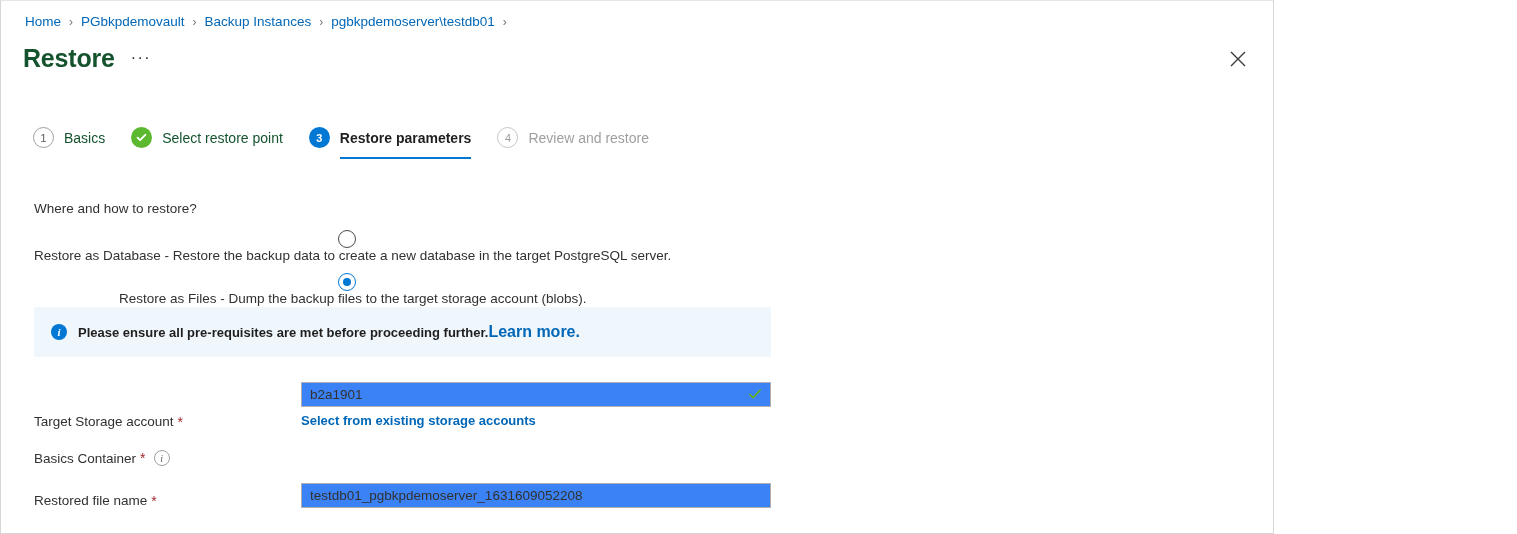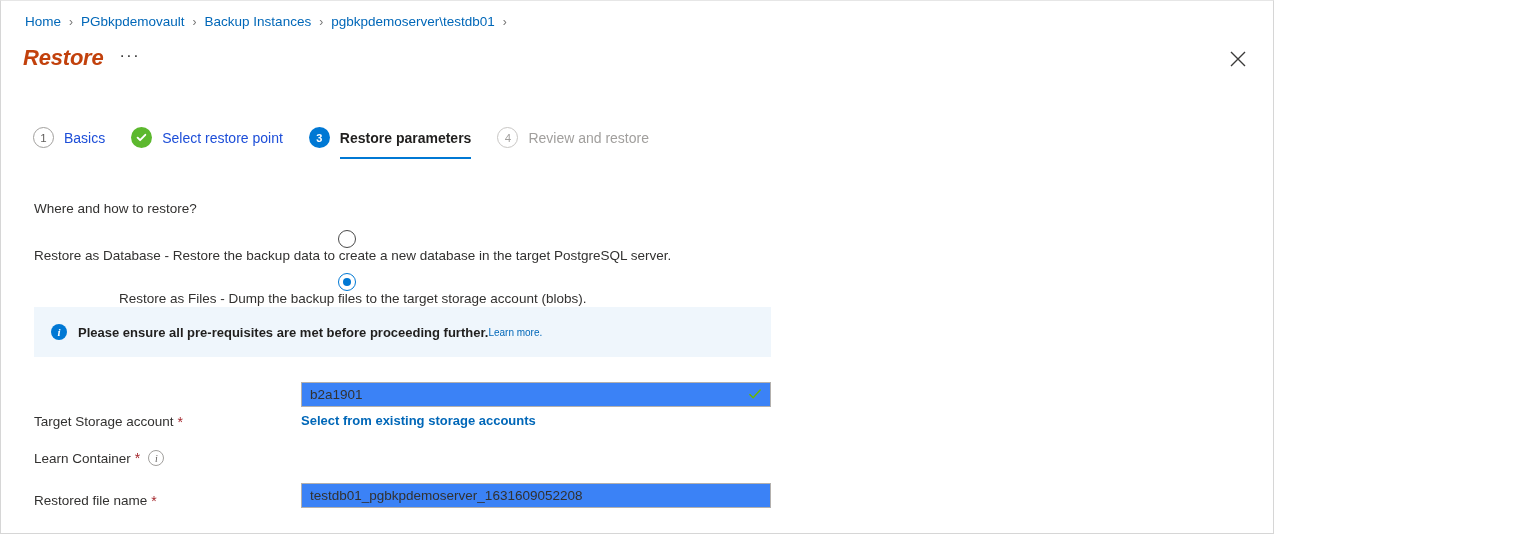--- a/index.html
+++ b/index.html
@@ -49,26 +49,25 @@
 
   
   .title-row {
     position: absolute;
     left: 22px;
     top: 40px;
     display: flex;
     align-items: baseline;
   }
   .page-title {
-    font-size: 22px;
+    font-size: 25px;
     font-weight: 600;
-    color: #c2410c;
+    color: #14532d;
     letter-spacing: -0.2px;
     line-height: 34px;
-    font-style: italic;
   }
   .ellipsis-btn {
     margin-left: 16px;
     font-size: 16px;
     color: #2b2b2b;
     letter-spacing: 1.5px;
     cursor: pointer;
     line-height: 16px;
     transform: translateY(-4px);
     user-select: none;
@@ -130,21 +129,21 @@
   .step-badge.done svg { display: block; }
   .step-badge.current {
     background: #0078d4;
     border: none;
     color: #ffffff;
     font-weight: 600;
     font-size: 11px;
   }
   .step-label {
     font-size: 14px;
-    color: #1d4ed8;
+    color: #14532d;
     white-space: nowrap;
   }
   .step-label.dim { color: #a19f9d; }
   .step-label.active { font-weight: 600; color: #201f1e; }
   .step.active::after {
     content: "";
     position: absolute;
     left: 31px;
     right: 0px;
     bottom: 0;
@@ -234,23 +233,23 @@
     flex: 0 0 auto;
     margin-right: 11px;
     font-family: "Liberation Serif", serif;
   }
   .info-text {
     font-size: 13px;
     color: #201f1e;
     font-weight: 600;
   }
   .info-link {
-    font-size: 10px;
+    font-size: 16px;
     color: #0067b8;
-    font-weight: 400;
+    font-weight: 700;
     cursor: pointer;
     text-decoration: none;
     text-align: right;
   }
 
   
   .form {
     position: absolute;
     left: 33px;
     top: 381px;
@@ -426,21 +425,21 @@
           </svg>
         </span>
         <div class="sub-link">Select from existing storage accounts</div>
       </div>
     </div>
 
     <div class="spacer-16"></div>
 
     <div class="field-row">
       <div class="field-label">
-        <span>Learn Container</span>
+        <span>Basics Container</span>
         <span class="req">*</span>
         <span class="info-hint">i</span>
       </div>
     </div>
 
     <div class="spacer-12"></div>
 
     <div class="field-row">
       <div class="field-label">
         <span>Restored file name</span>

